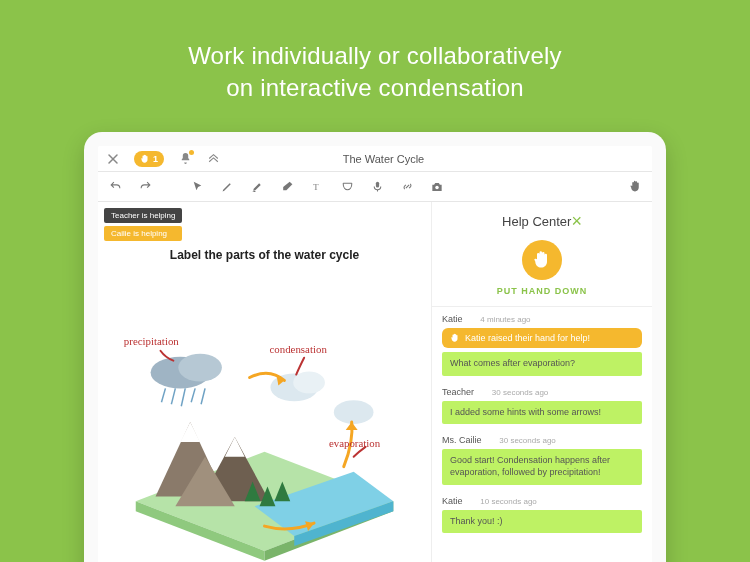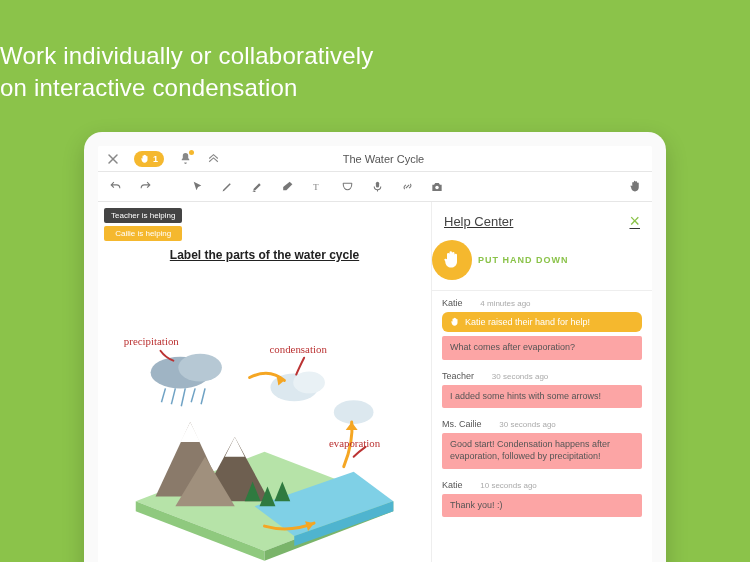--- a/index.html
+++ b/index.html
@@ -5,21 +5,21 @@
   * { box-sizing: border-box; margin: 0; padding: 0; }
   body {
     width: 750px; height: 562px;
     background: #8bc34a;
     font-family: -apple-system, "Helvetica Neue", Arial, sans-serif;
     overflow: hidden;
     position: relative;
   }
   .headline {
     color: #fff;
-    text-align: left;
+    text-align: center;
     font-size: 24px;
     font-weight: 400;
     line-height: 1.35;
     padding-top: 40px;
     letter-spacing: .2px;
   }
   .device {
     position: absolute;
     left: 50%; transform: translateX(-50%);
     top: 132px;
@@ -75,61 +75,59 @@
   .toolbar .spacer { margin-left: 6px; }
   .tool { width:14px; height:14px; display:flex; align-items:center; justify-content:center; color:#777; }
   .toolbar .right { margin-left:auto; }
 
   
   .split { flex:1; display:flex; }
   .canvas {
     flex:1; position:relative; background:#fff;
     border-right:1px solid #eee;
   }
-  .helper-badges { position:absolute; top:6px; left:6px; display:flex; flex-direction:column; gap:3px;text-align:center; }
+  .helper-badges { position:absolute; top:6px; left:6px; display:flex; flex-direction:column; gap:3px; }
   .badge { color:#fff; font-size:8px; padding:3px 7px; border-radius:2px; }
   .badge.dark { background:#444; }
   .badge.gold { background:#f5b82e; }
   .canvas-title {
     text-align:center; font-weight:700; font-size:12px; color:#222;
     margin-top:46px;
-    text-decoration:underline;
   }
   .drawing { position:absolute; left:8px; right:8px; top:78px; bottom:8px; }
   .drawing svg { width:100%; height:100%; }
   .hand-label { font-family: "Comic Sans MS", "Segoe Script", cursive; font-size:11px; fill:#b33; }
 
   
   .panel {
     width: 220px; display:flex; flex-direction:column;
     background:#fff;
   }
   .panel-head {
-    display:flex; align-items:center; justify-content:space-between;
+    display:flex; align-items:center; justify-content:center;
     padding:10px 12px 4px 12px;
-    text-decoration:underline;
   }
   .panel-head h3 { font-size:13px; font-weight:500; color:#444; }
   .close-x { color:#8bc34a; font-size:18px; line-height:1; }
   .put-hand {
-    display:flex; flex-direction:row; align-items:center; gap:6px;
+    display:flex; flex-direction:column; align-items:center; gap:6px;
     padding: 6px 0 10px 0;
     border-bottom:1px solid #eee;
   }
   .hand-circle {
     width:40px; height:40px; border-radius:50%;
     background:#f5b82e; display:flex; align-items:center; justify-content:center;
   }
   .hand-circle svg { width:20px; height:20px; fill:#fff; }
   .put-hand .label { color:#8bc34a; font-size:9px; letter-spacing:1px; font-weight:600; }
   .msgs { flex:1; overflow:hidden; padding: 6px 10px 0 10px; display:flex; flex-direction:column; gap:10px; }
   .msg .who { font-size:9px; color:#555; }
   .msg .when { font-size:8px; color:#aaa; margin-left:15px; }
   .msg .body {
-    margin-top:4px; background:#fca5a5; color:#555;
+    margin-top:4px; background:#bef264; color:#555;
     font-size:9px; padding:6px 8px; border-radius:2px;
     line-height:1.3;
   }
   .msg .event {
     margin-top:4px; background:#f5b82e; color:#fff;
     font-size:9px; padding:5px 8px; border-radius:6px;
     display:flex; align-items:center; gap:5px;
   }
   .msg .event svg { width:10px; height:10px; fill:#fff; }
 

